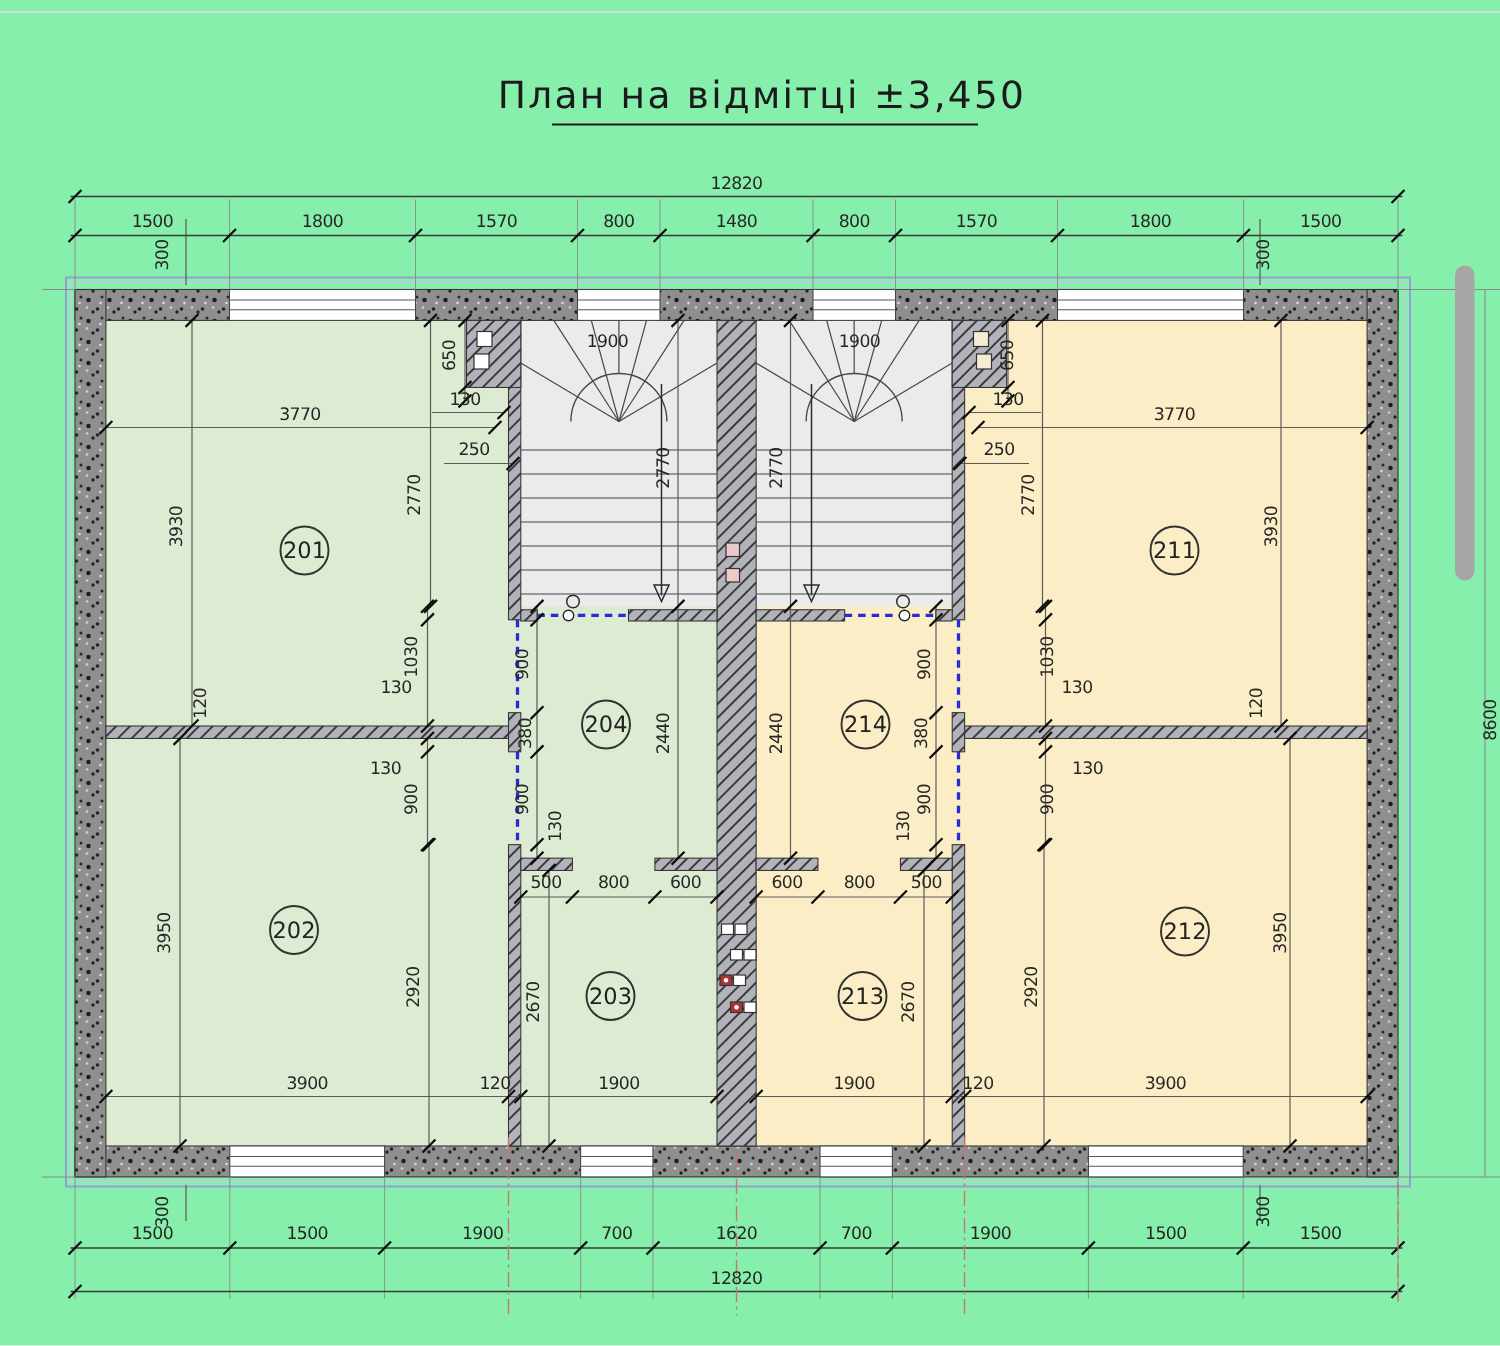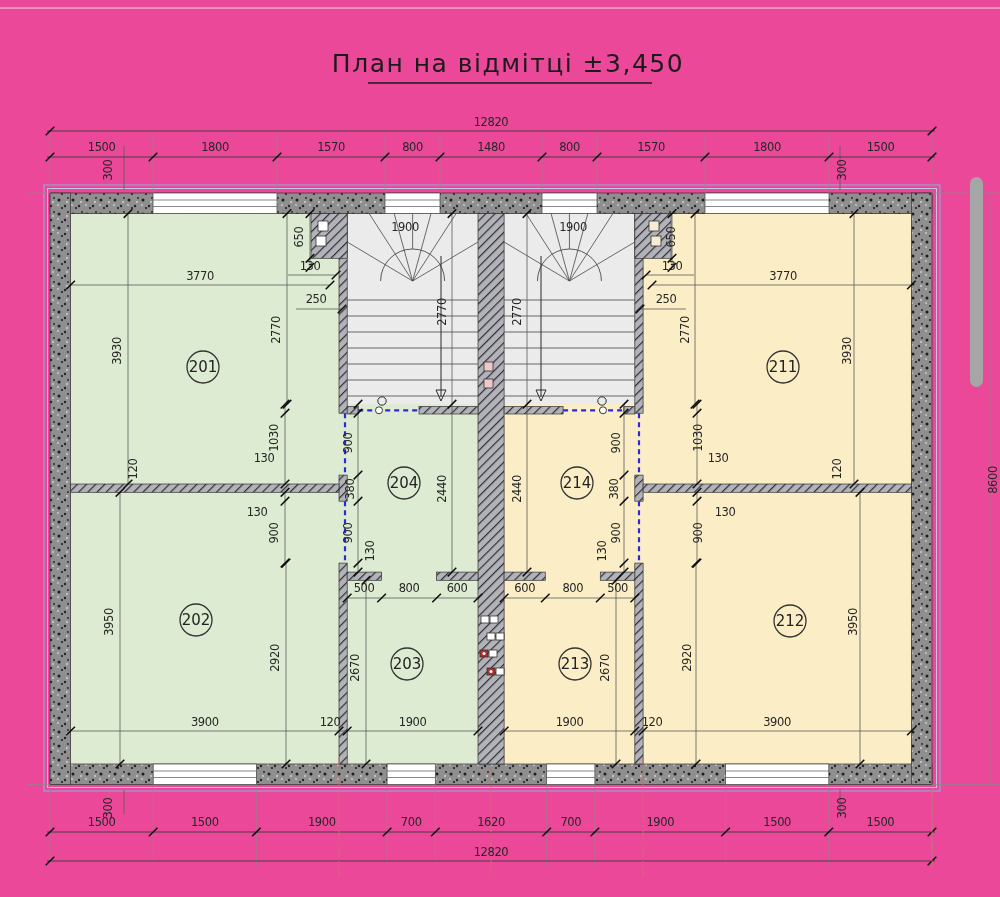--- a/index.html
+++ b/index.html
@@ -1,16 +1,16 @@
 <!DOCTYPE html>
 <html><head>
 <meta charset="utf-8">
 <style>
   html,body{margin:0;padding:0;background:#fff;width:1000px;height:897px;overflow:hidden;}
-  #stage{position:relative;width:1000px;height:897px;background:#ec4899;font-family:"DejaVu Sans",sans-serif;}
+  #stage{position:relative;width:1000px;height:897px;background:#86efac;font-family:"DejaVu Sans",sans-serif;}
   svg{position:absolute;left:0;top:0;}
   .dt{font:11.5px "DejaVu Sans",sans-serif;fill:#262626;letter-spacing:-0.4px;}
   .ttl{font:25px "DejaVu Sans",sans-serif;fill:#1b1b1b;letter-spacing:1.5px;}
   .tag{font:15px "DejaVu Sans",sans-serif;fill:#222;}
   .wall{stroke:#333;stroke-width:0.7;}
   .tread{stroke:#474747;stroke-width:0.8;fill:none;}
 </style>
 </head>
 <body>
 

